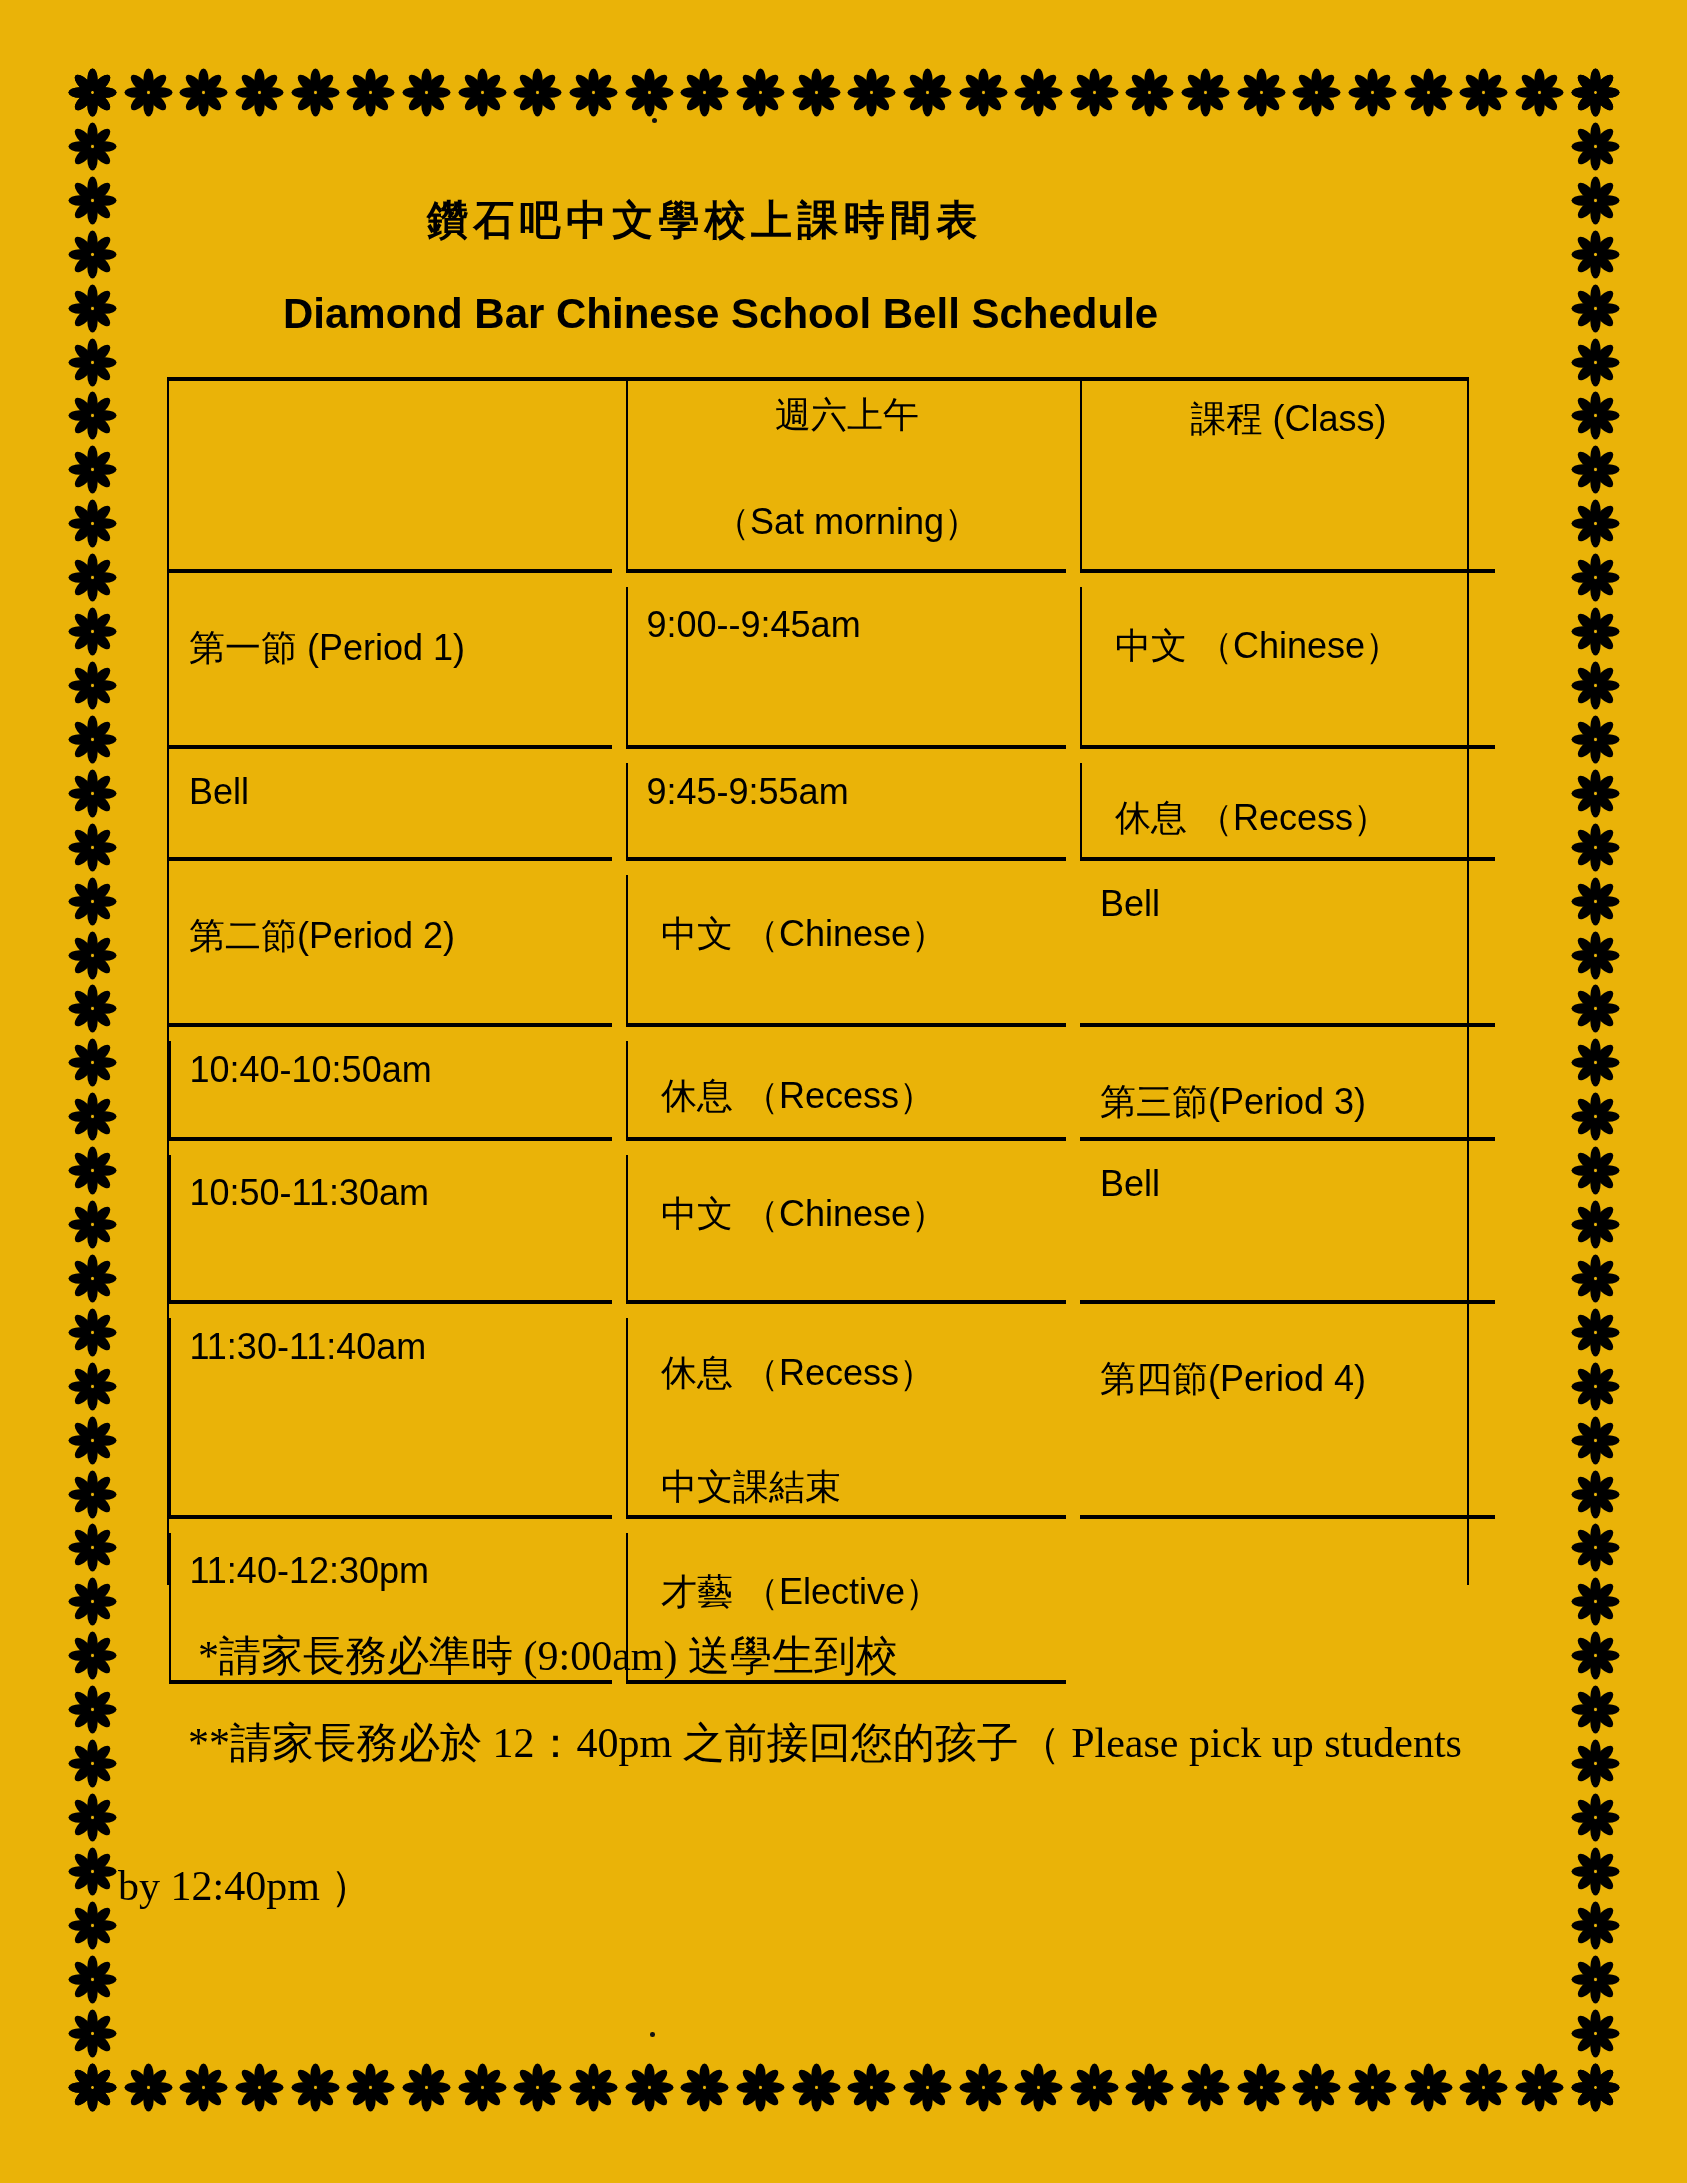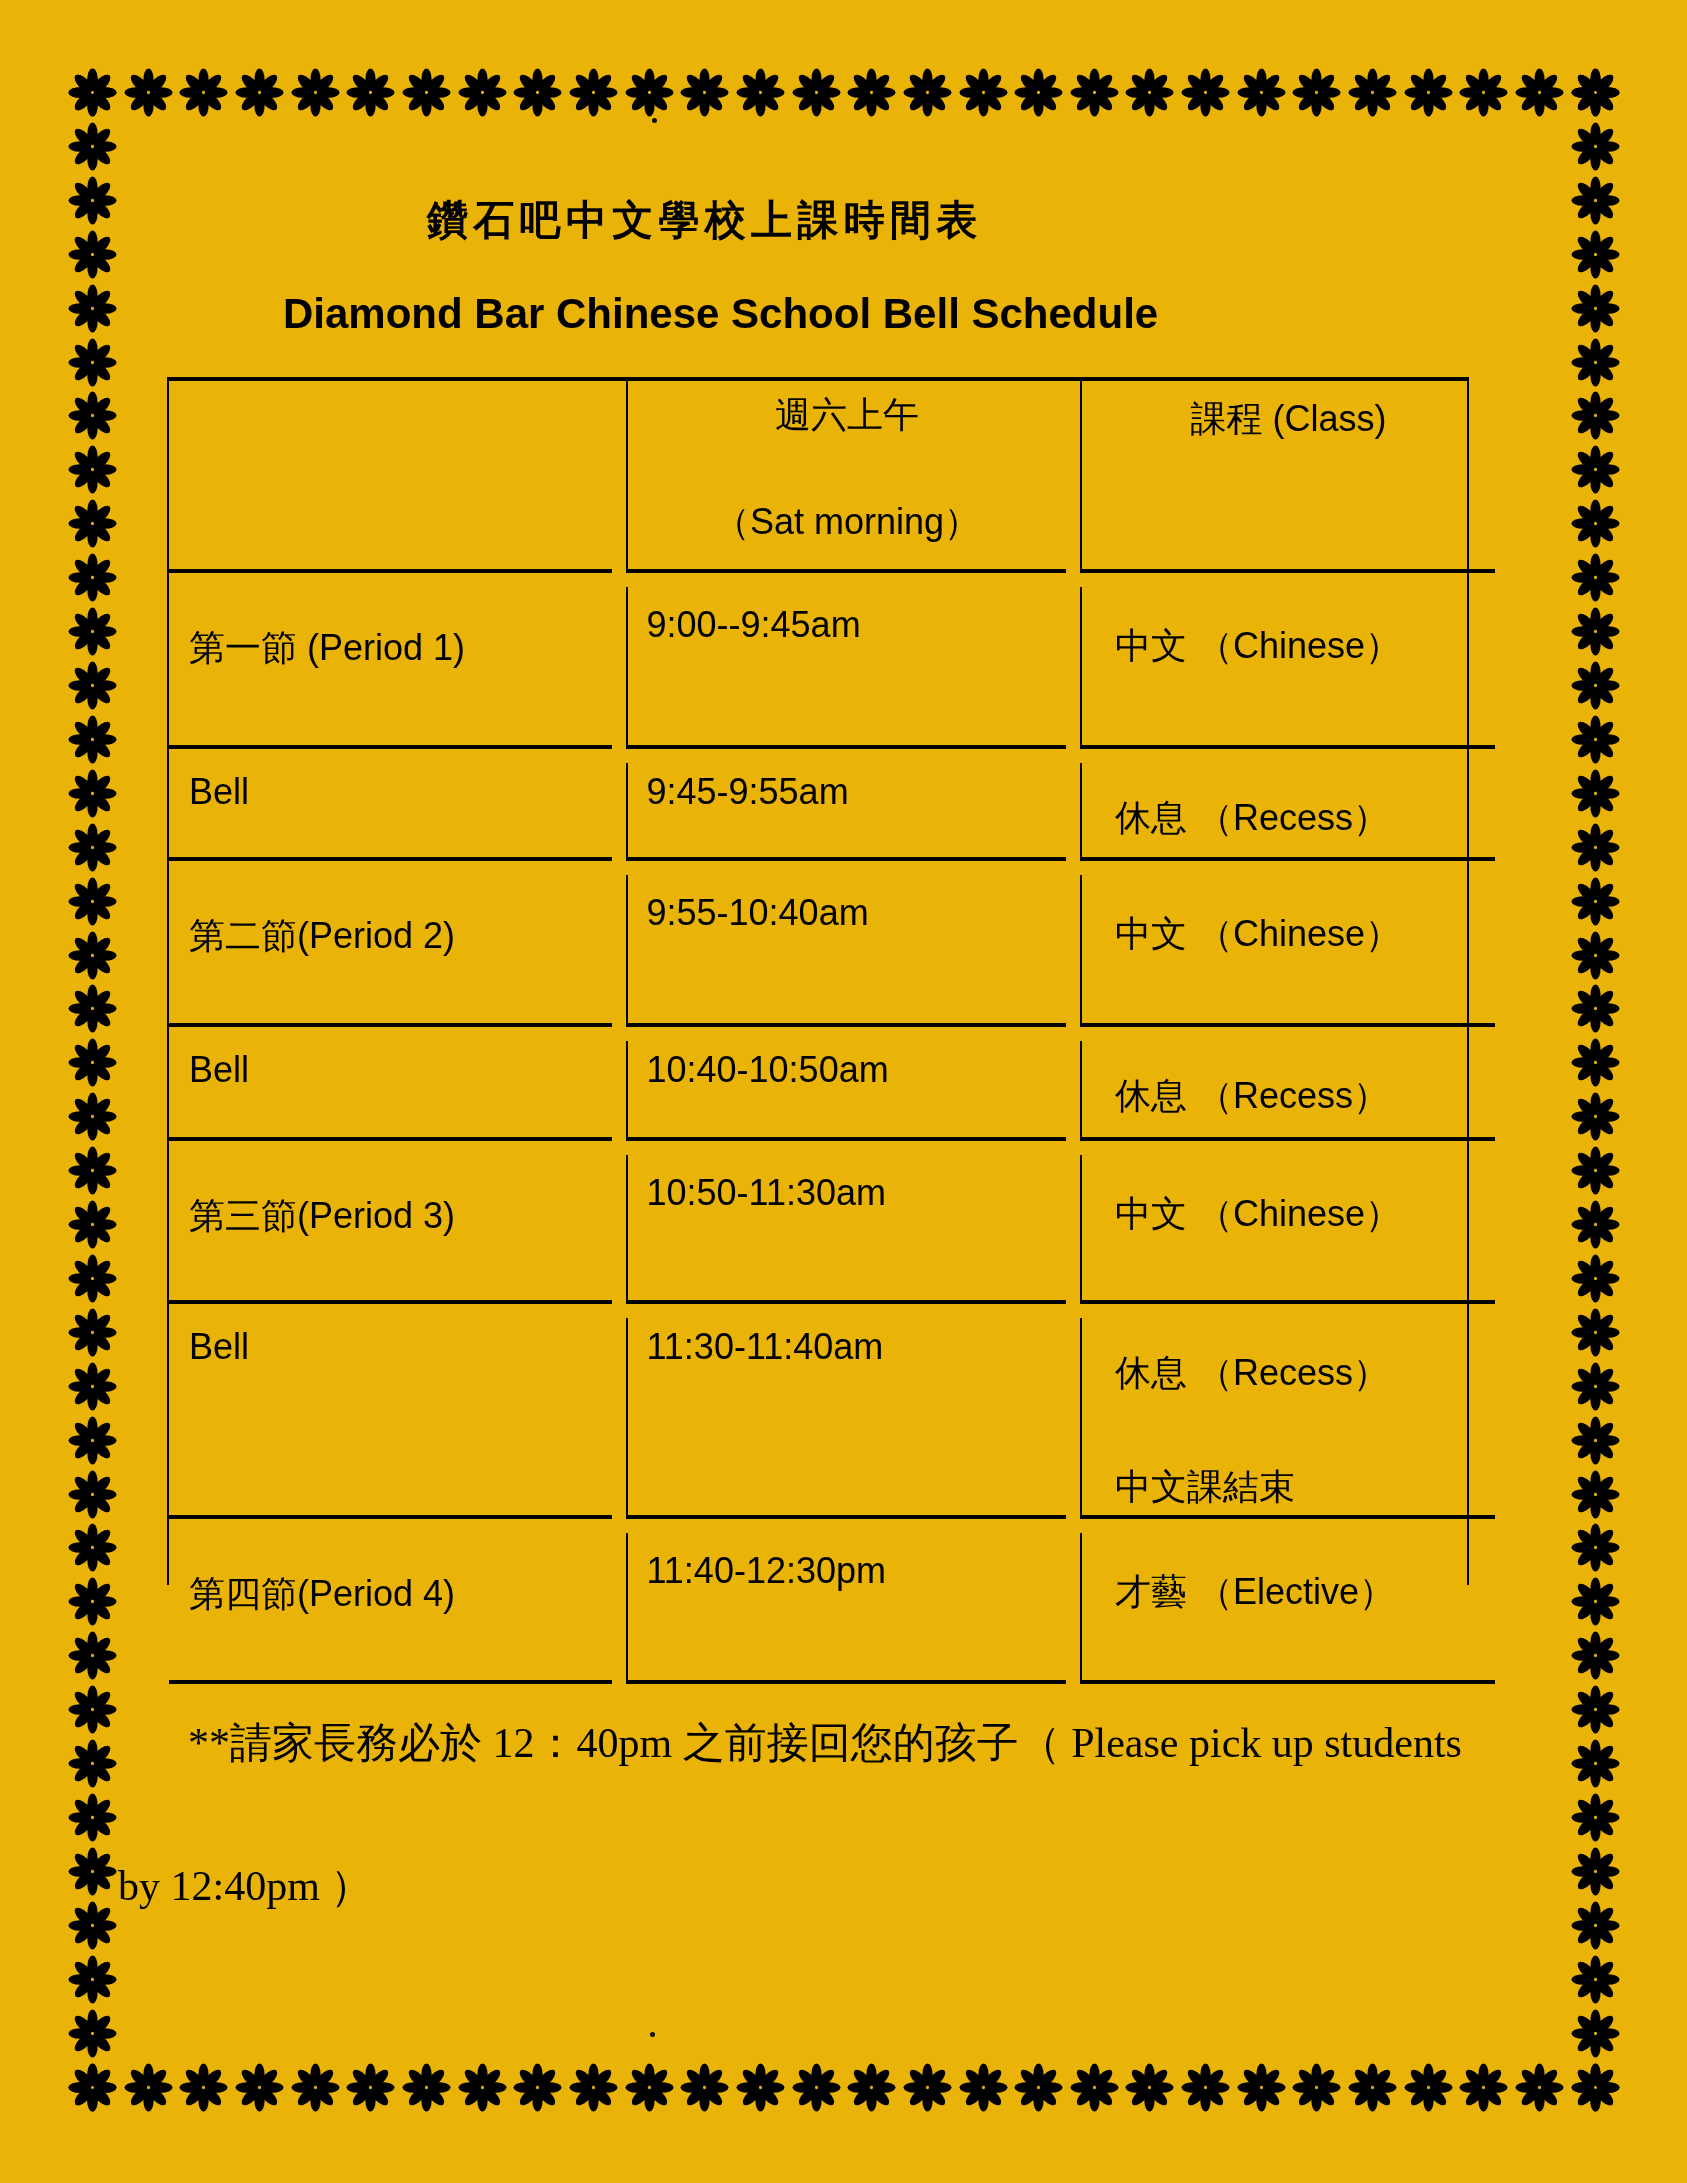--- a/index.html
+++ b/index.html
@@ -512,21 +512,20 @@
 
     <div class="cell colA p-c1">第一節  (Period 1)</div>
     <div class="cell colB p-c2">9:00--9:45am</div>
     <div class="cell colC p-c3">中文 （Chinese）</div>
 
     <div class="cell colA b-c1">Bell</div>
     <div class="cell colB b-c2">9:45-9:55am</div>
     <div class="cell colC b-c3">休息 （Recess）</div>
 
     <div class="cell colA p-c1">第二節(Period 2)</div>
-    <div class="cell colB p-c2">9:55-10:40am</div>
     <div class="cell colC p-c3">中文 （Chinese）</div>
 
     <div class="cell colA b-c1">Bell</div>
     <div class="cell colB b-c2">10:40-10:50am</div>
     <div class="cell colC b-c3">休息 （Recess）</div>
 
     <div class="cell colA p-c1">第三節(Period 3)</div>
     <div class="cell colB p-c2">10:50-11:30am</div>
     <div class="cell colC p-c3">中文 （Chinese）</div>
 
@@ -535,17 +534,18 @@
     <div class="cell colC b-c3">
       <div>休息 （Recess）</div>
       <div class="end-line">中文課結束</div>
     </div>
 
     <div class="cell colA p-c1">第四節(Period 4)</div>
     <div class="cell colB p-c2">11:40-12:30pm</div>
     <div class="cell colC p-c3">才藝 （Elective）</div>
   </div>
 
+  <p class="note" id="note1">*請家長務必準時 (9:00am) 送學生到校</p>
   <p class="note" id="note2">**請家長務必於 12：40pm 之前接回您的孩子（ Please pick up students</p>
   <p class="note" id="note3">by 12:40pm ）</p>
 
 </div>
 
 
 </body></html>

